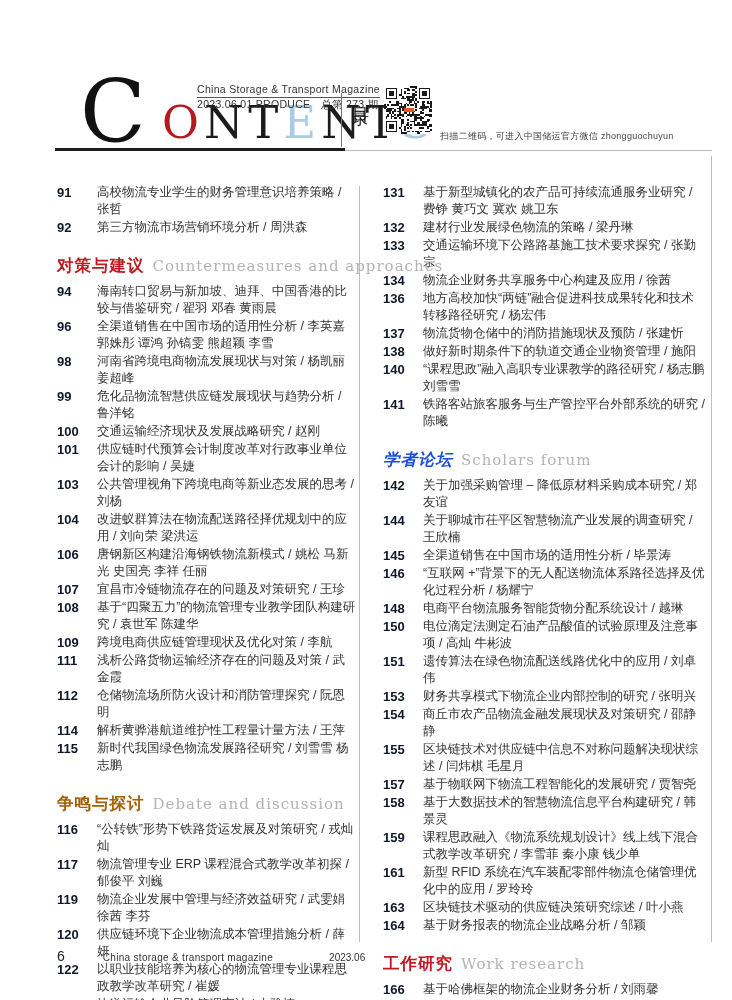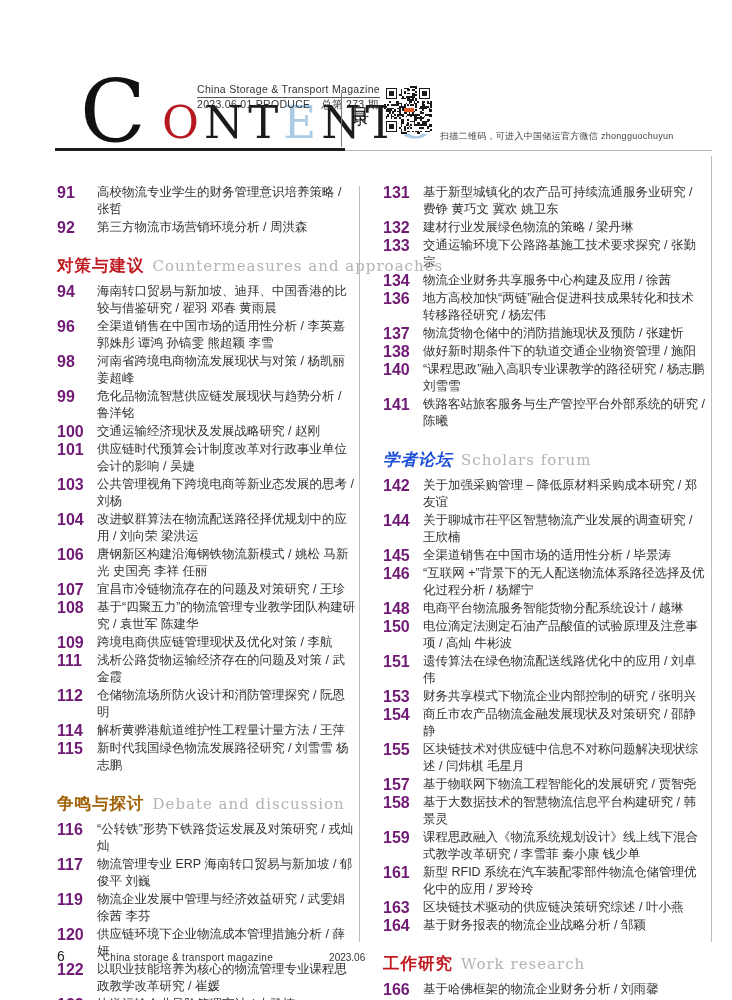--- a/index.html
+++ b/index.html
@@ -24,21 +24,21 @@
   #rule-thick{position:absolute;left:55px;top:148px;width:290px;height:3px;background:#1c1c1c;}
   #rule-thin{position:absolute;left:345px;top:150px;width:367px;height:1px;background:#b9b9b9;}
   #divider-center{position:absolute;left:359px;top:186px;width:1px;height:756px;background:#bdbdbd;}
   #divider-right{position:absolute;left:711px;top:156px;width:1px;height:786px;background:#bdbdbd;}
 
   
   .toc-col{position:absolute;top:184px;font-size:12.5px;line-height:17px;}
   #toc-col-left{left:57px;width:300px;}
   #toc-col-right{left:383px;width:322px;}
   .entry{display:flex;margin-bottom:1px;}
-  .entry .num{flex:none;width:40px;font-weight:bold;color:#701a75;font-size:16px;}
+  .entry .num{flex:none;width:40px;font-weight:bold;color:#0f172a;font-size:13px;}
   .entry .title{flex:1;color:#333;}
   .section-header{margin:18px 0 5px 0;line-height:22px;white-space:nowrap;}
   .section-header .zh{font-size:16.5px;font-weight:bold;letter-spacing:1px;}
   .section-header .en{font-family:"DejaVu Serif","Liberation Serif",serif;font-size:15px;
                       color:#b3b3b3;margin-left:8px;letter-spacing:1px;}
 
   
   #footer{position:absolute;left:57px;top:948px;display:flex;align-items:baseline;}
   #footer .pg{font-size:14px;color:#222;}
   #footer .mag{font-size:10px;color:#333;margin-left:38px;letter-spacing:.3px;}
@@ -411,21 +411,21 @@
         <span class="num">115</span>
         <span class="title">新时代我国绿色物流发展路径研究 / 刘雪雪 杨志鹏</span>
       </div>
       <div class="section-header"><span class="zh" style="color: #a16207;">争鸣与探讨</span><span class="en">Debate and discussion</span></div>
       <div class="entry">
         <span class="num">116</span>
         <span class="title">“公转铁”形势下铁路货运发展及对策研究 / 戎灿灿</span>
       </div>
       <div class="entry">
         <span class="num">117</span>
-        <span class="title">物流管理专业 ERP 海南转口贸易与新加坡 / 郁俊平 刘巍</span>
+        <span class="title">物流管理专业 ERP 课程混合式教学改革初探 / 郁俊平 刘巍</span>
       </div>
       <div class="entry">
         <span class="num">119</span>
         <span class="title">物流企业发展中管理与经济效益研究 / 武雯娟 徐茜 李芬</span>
       </div>
       <div class="entry">
         <span class="num">120</span>
         <span class="title">供应链环境下企业物流成本管理措施分析 / 薛妍</span>
       </div>
       <div class="entry">

